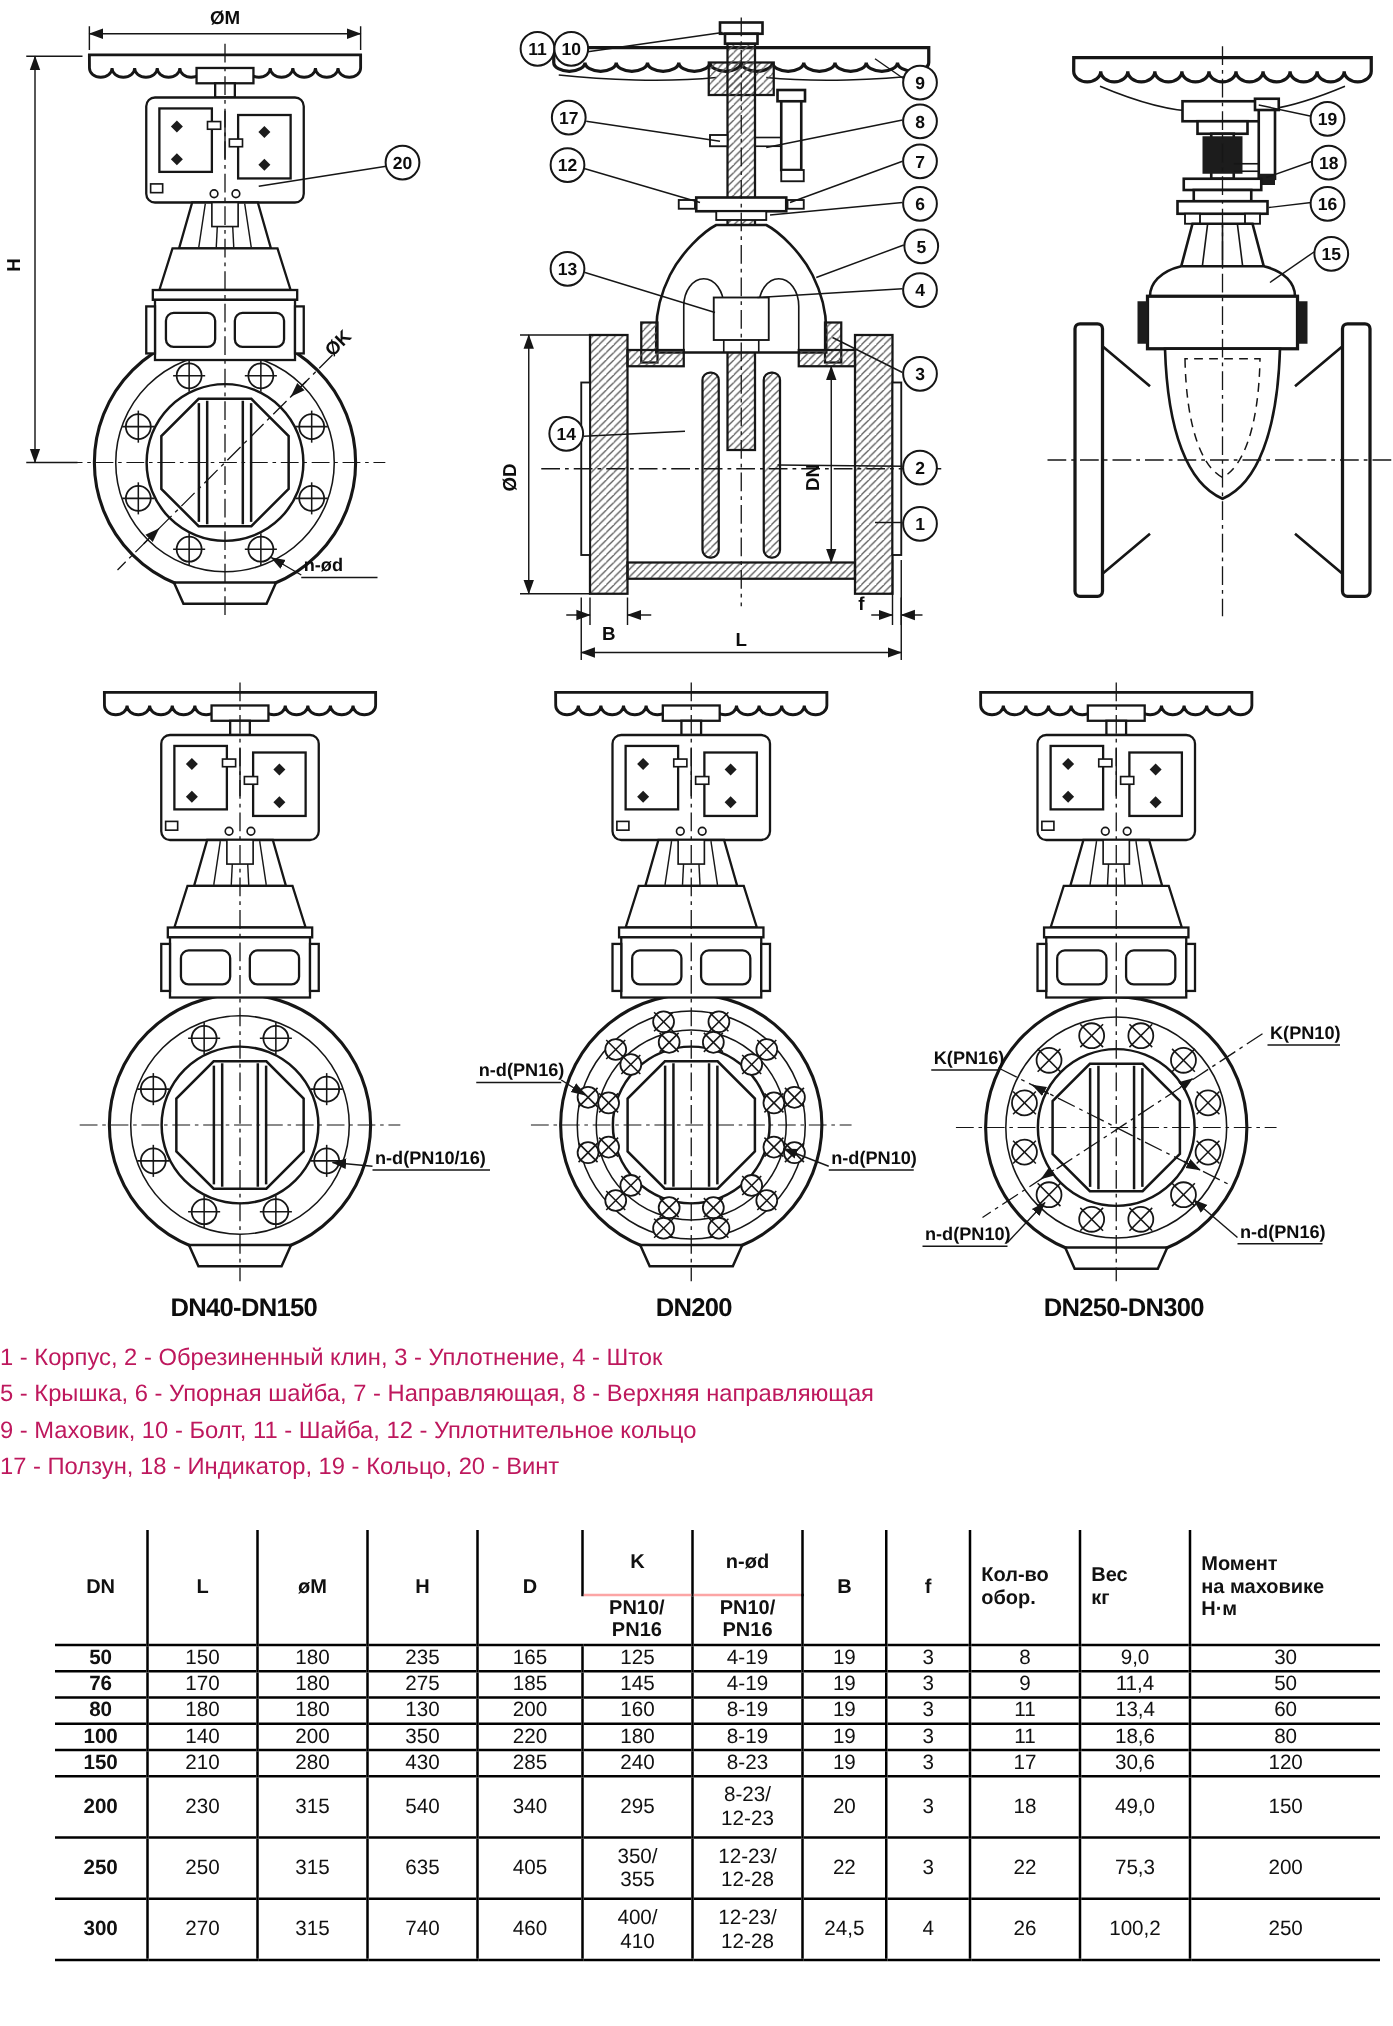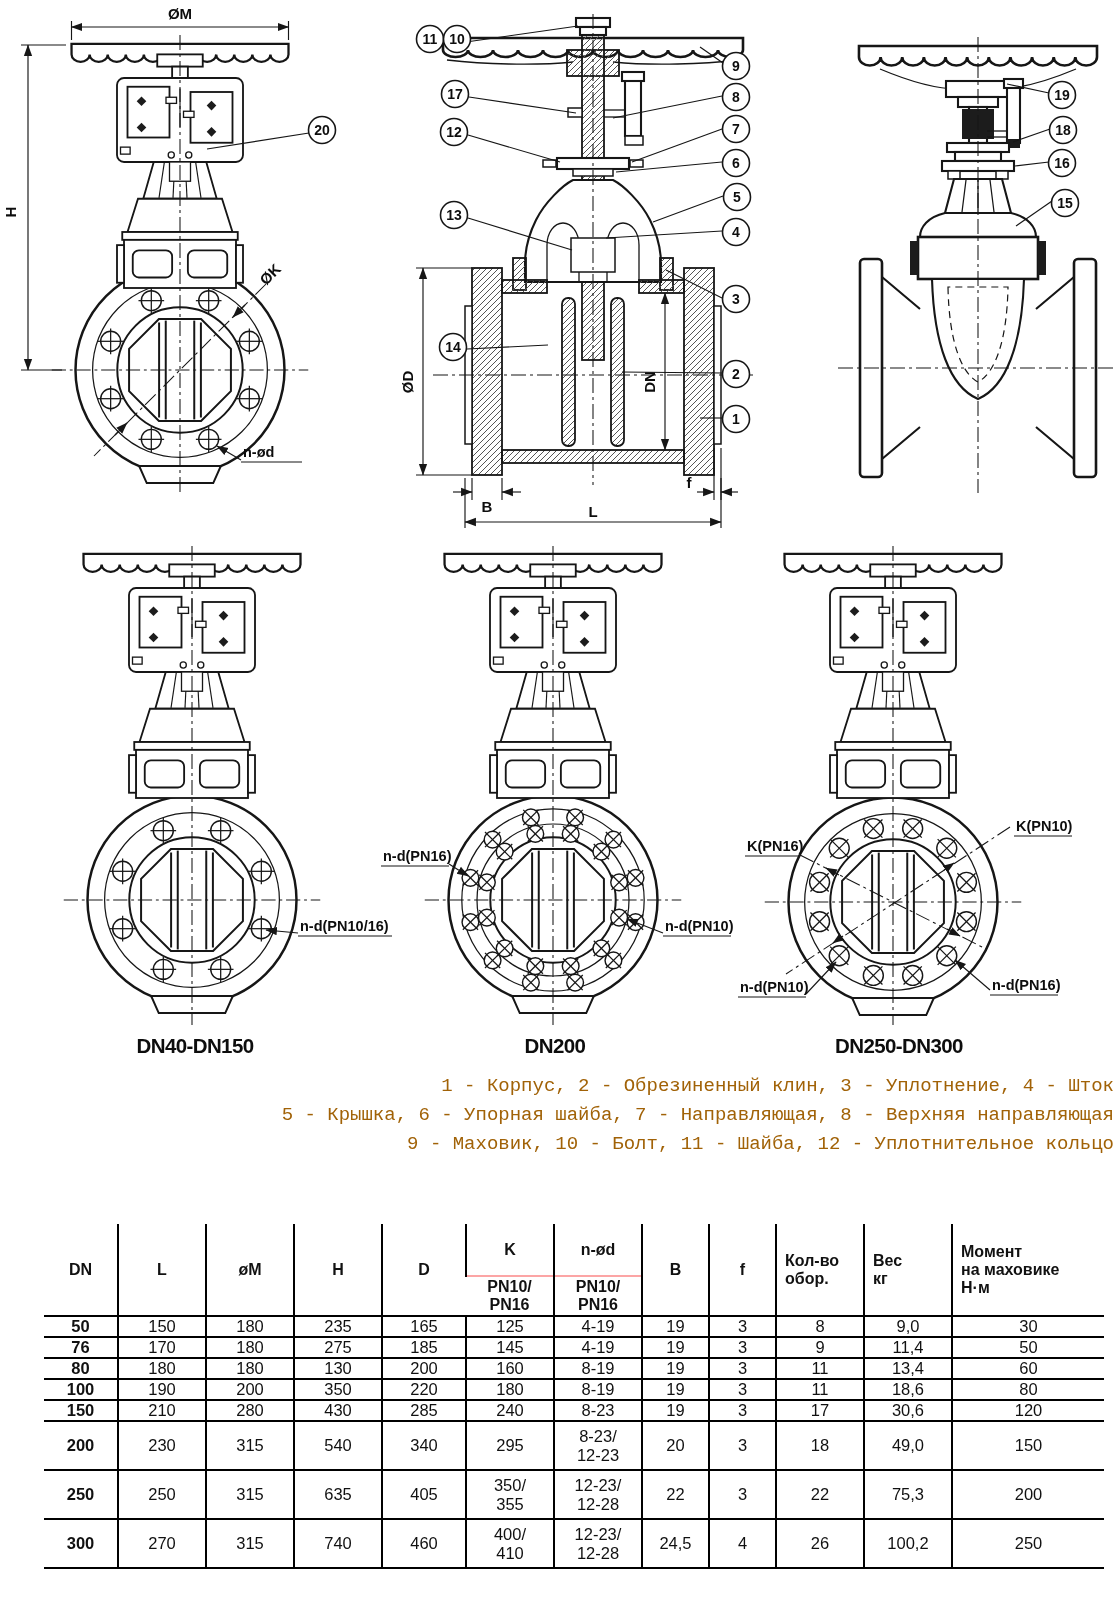--- a/index.html
+++ b/index.html
@@ -20,23 +20,23 @@
   .dsh{stroke:#161616;stroke-width:1.2;fill:none;stroke-dasharray:7 5}
   .dim{stroke:#161616;stroke-width:1.15;fill:none}
   text{fill:#0d0d0d}
   .dt{font:bold 15px "Liberation Sans",sans-serif}
   .lb{font:bold 14.5px "Liberation Sans",sans-serif}
   .cap{font:bold 20.5px "Liberation Sans",sans-serif;text-anchor:middle;letter-spacing:-.6px}
   .co circle{fill:#fff;stroke:#161616;stroke-width:1.6}
   .co text{font:bold 14px "Liberation Sans",sans-serif;text-anchor:middle}
 
   
-  #legend{position:absolute;left:0;top:1072px;width:1114px;text-align:right;
-          font-family:Liberation Mono, monospace;font-size:19px;line-height:29px;
-          color:#a16207;white-space:nowrap}
+  #legend{position:absolute;left:0;top:1072px;width:1114px;text-align:left;
+          font-family:Liberation Sans, sans-serif;font-size:19px;line-height:29px;
+          color:#be185d;white-space:nowrap}
 
   
   #tblwrap{position:absolute;left:44px;top:1224px}
   table{border-collapse:collapse;table-layout:fixed;width:1060px}
   th,td{border-left:2px solid #000;padding:0 4px;overflow:hidden}
   th:first-child,td:first-child{border-left:none}
   th{font:bold 16px "Liberation Sans",sans-serif;text-align:center;vertical-align:middle;white-space:pre-line}
   td{font:16.5px "Liberation Sans",sans-serif;text-align:center;vertical-align:middle;white-space:pre-line}
   tr.h1{height:52px} tr.h2{height:40px}
   tr.r{height:19px} tr.tall{height:49px}
@@ -500,20 +500,21 @@
     <line class="dim" x1="990" y1="995" x2="1058" y2="995"></line>
     <line class="dim" x1="990" y1="990" x2="955" y2="960" marker-end="url(#ar)"></line>
     <text class="cap" x="899" y="1053">DN250-DN300</text>
   </g>
 </svg>
 
 <div id="legend">
   <div>1 - Корпус, 2 - Обрезиненный клин, 3 - Уплотнение, 4 - Шток</div>
   <div>5 - Крышка, 6 - Упорная шайба, 7 - Направляющая, 8 - Верхняя направляющая</div>
   <div>9 - Маховик, 10 - Болт, 11 - Шайба, 12 - Уплотнительное кольцо</div>
+  <div>17 - Ползун, 18 - Индикатор, 19 - Кольцо, 20 - Винт</div>
 </div>
 
 <div id="tblwrap">
 <table>
   <colgroup>
     <col style="width:74px">
         <col style="width:88px">
         <col style="width:88px">
         <col style="width:88px">
     <col style="width:84px">
@@ -587,21 +588,21 @@
           <td>160</td>
           <td>8-19</td>
           <td>19</td>
           <td>3</td>
           <td>11</td>
           <td>13,4</td>
           <td>60</td>
   </tr>
   <tr class="r">
     <td class="dn">100</td>
-          <td>190</td>
+          <td>140</td>
           <td>200</td>
           <td>350</td>
           <td>220</td>
           <td>180</td>
           <td>8-19</td>
           <td>19</td>
           <td>3</td>
           <td>11</td>
           <td>18,6</td>
           <td>80</td>

